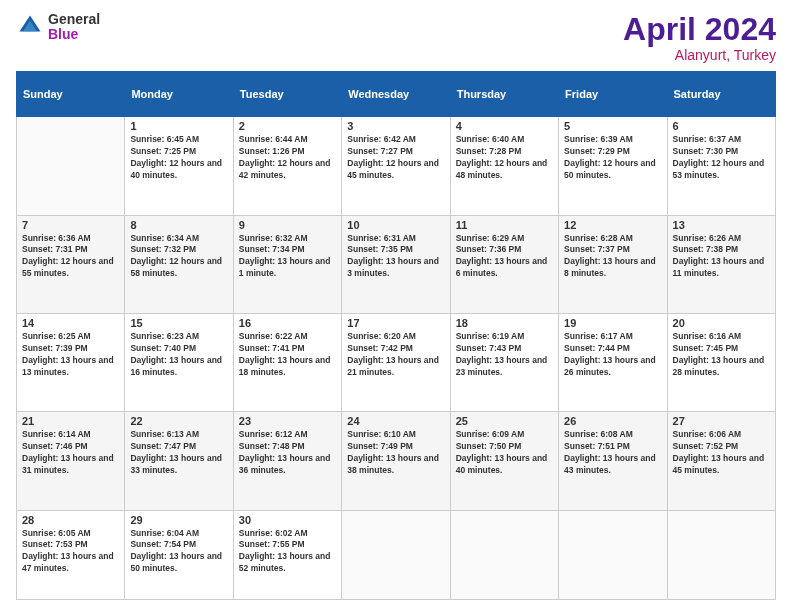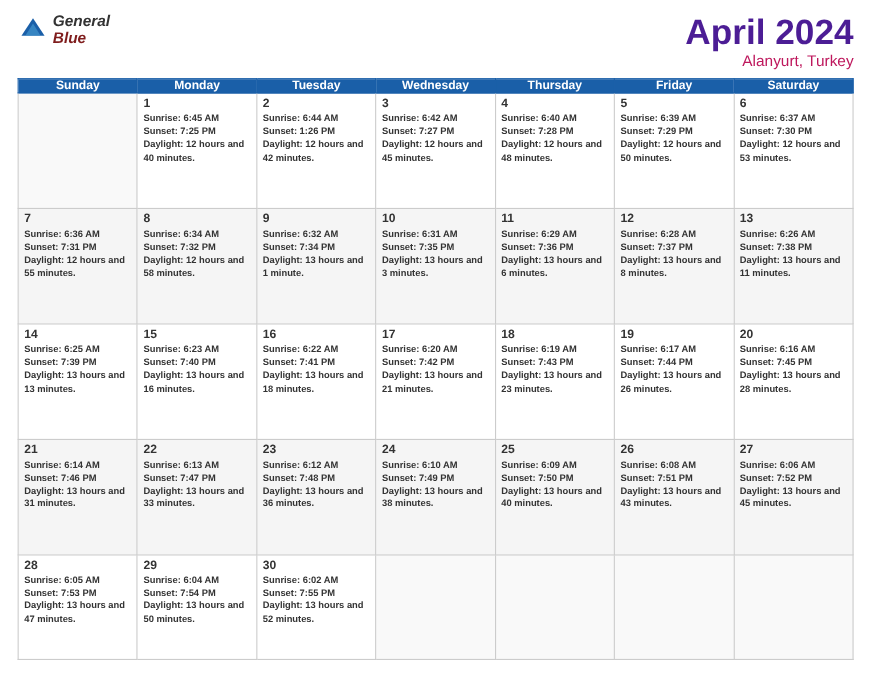--- a/index.html
+++ b/index.html
@@ -18,38 +18,37 @@
       flex-direction: column;
     }
     .header {
       display: flex;
       justify-content: space-between;
       align-items: flex-start;
       margin-bottom: 8px;
     }
     .logo {
       display: flex;
-      align-items: center;
+      align-items: flex-start;
       gap: 4px;
-      font-style: italic;
     }
     .logo-text {
       display: flex;
       flex-direction: column;
       line-height: 1.1;
     }
     .logo-general {
       font-size: 14px;
       font-weight: bold;
       color: #333;
     }
     .logo-blue {
       font-size: 14px;
       font-weight: bold;
-      color: #7f1d1d;
+      color: #a21caf;
     }
     .logo-icon {
       width: 28px;
       height: 28px;
     }
     .title-block {
       text-align: right;
     }
     .title-month {
       font-size: 32px;
@@ -64,22 +63,22 @@
     }
     .calendar {
       width: 100%;
       border-collapse: collapse;
       flex: 1;
       font-size: 9.5px;
     }
     .calendar th {
       background: #1a5fa8;
       color: #fff;
-      padding: 0 6px;
-      text-align: center;
+      padding: 16px 6px;
+      text-align: left;
       font-size: 11px;
       border: 1px solid #1a5fa8;
     }
     .calendar td {
       border: 1px solid #ccc;
       vertical-align: top;
       padding: 3px 5px;
       width: calc(100% / 7);
       min-height: 70px;
     }

